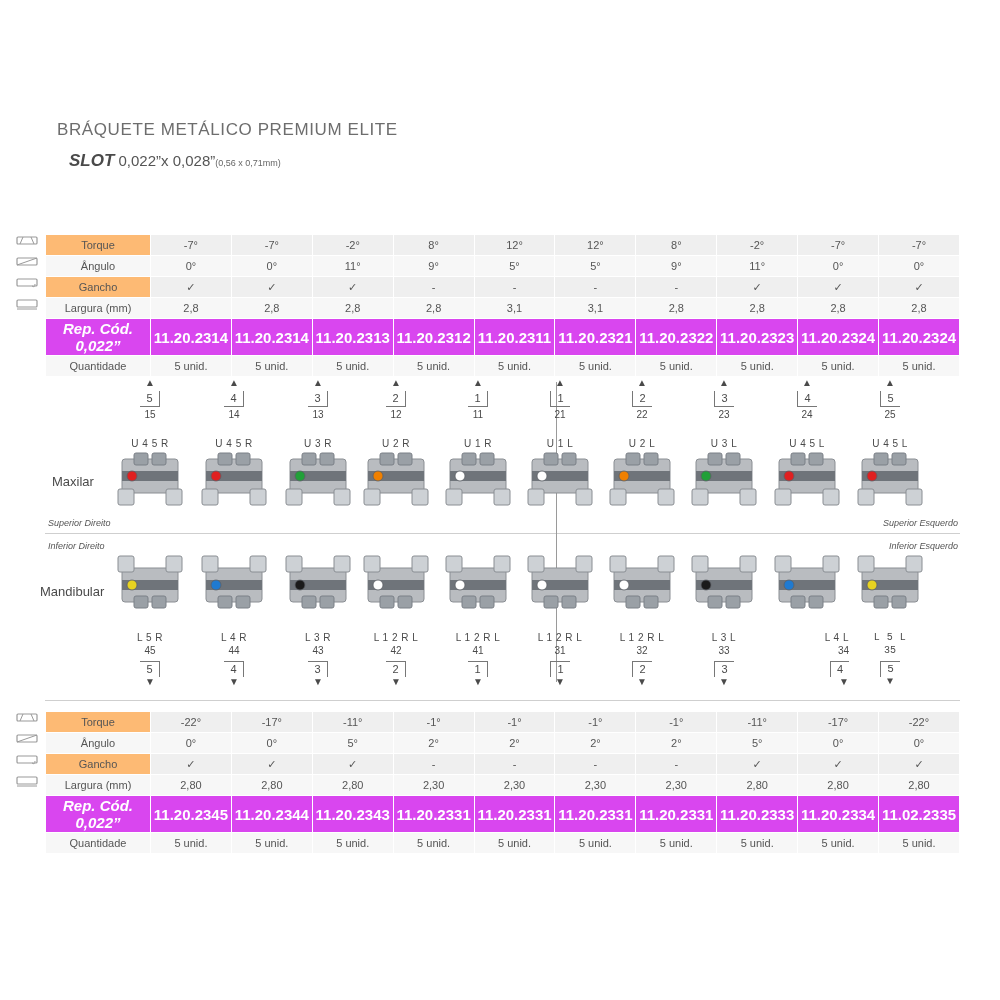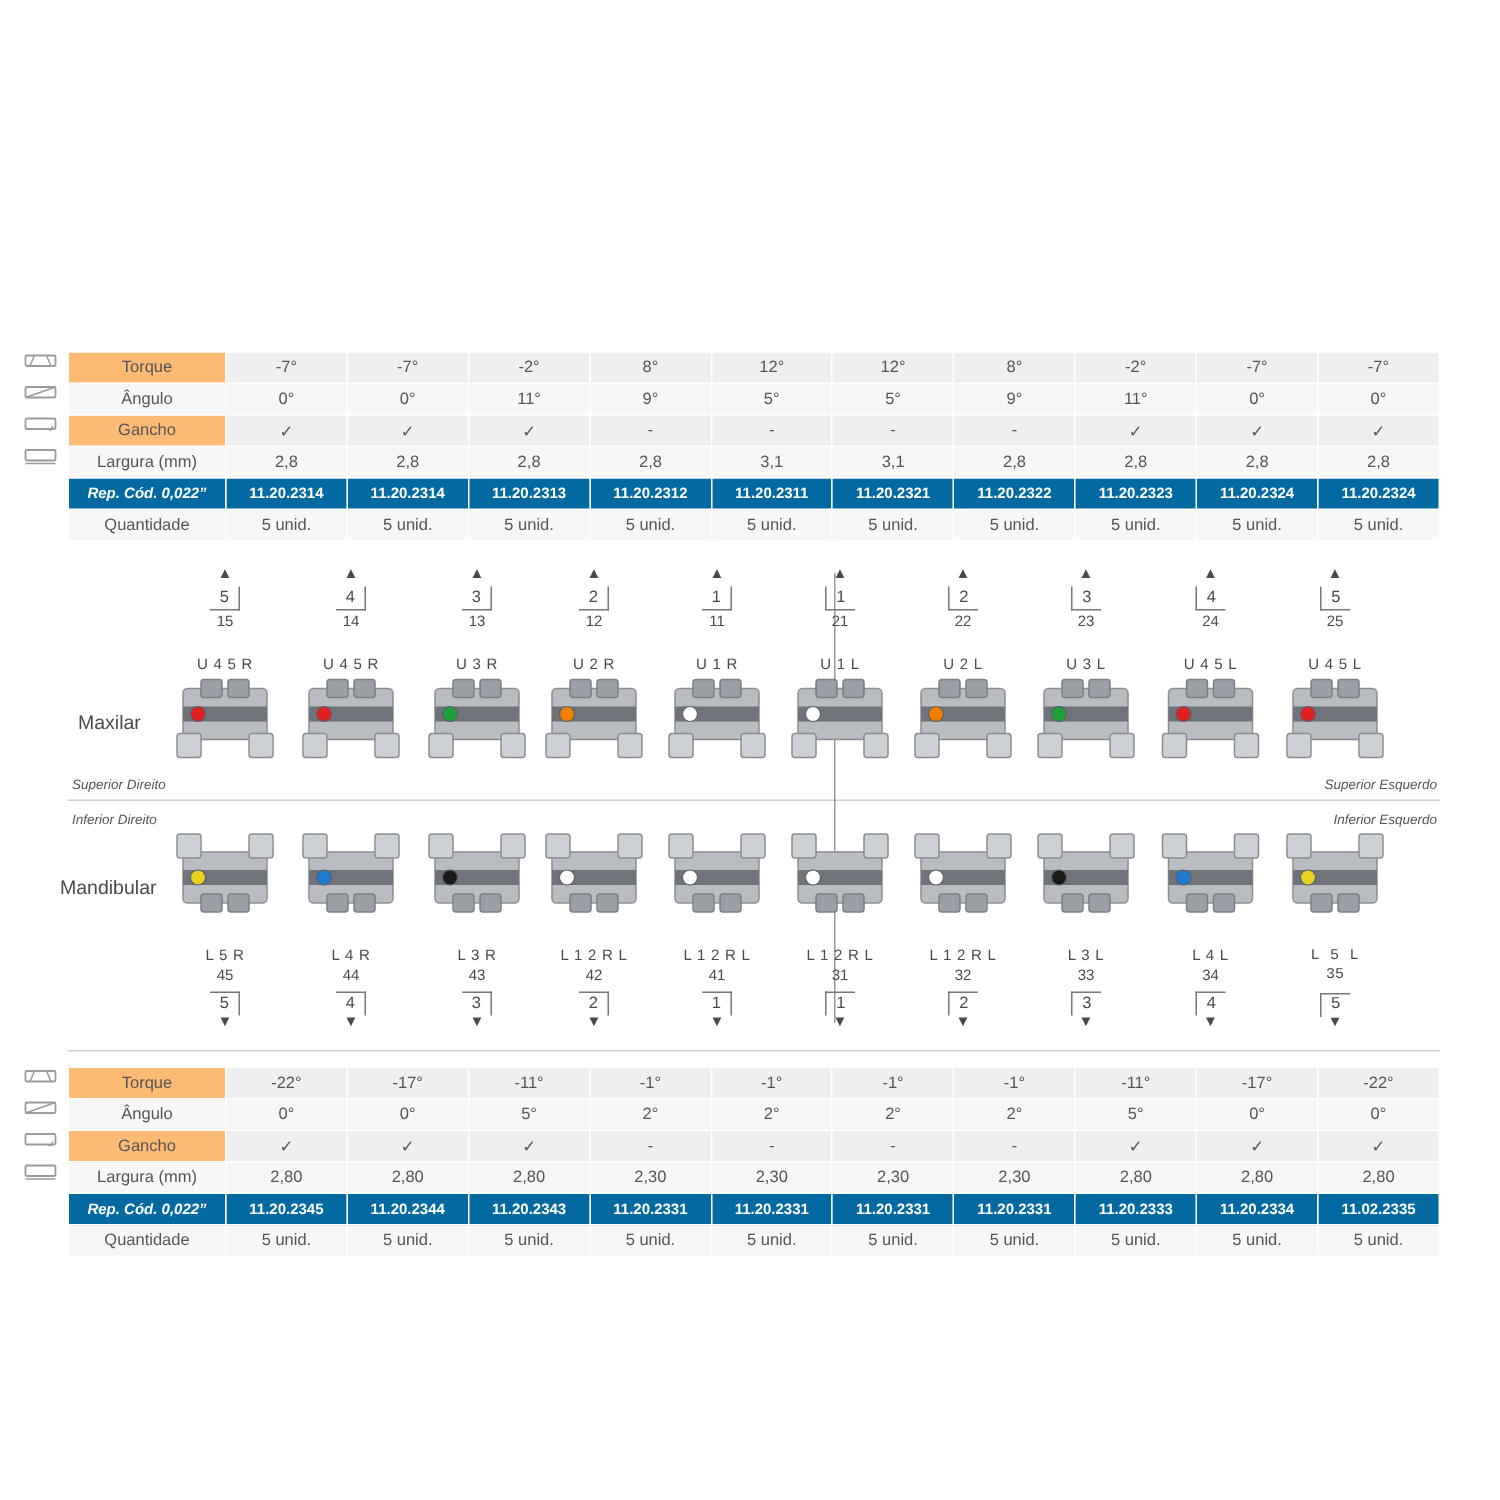--- a/index.html
+++ b/index.html
@@ -71,24 +71,24 @@
     background: #efefef;
   }
   .spec-table td.label {
     width: 105px;
     text-align: center;
     background: #fdba74;
     color: #555;
   }
   .spec-table tr.alt td { background: #f7f7f7; }
   .spec-table tr.code td {
-    background: #0369a1;
+    background: #d946ef;
     color: #ffffff;
     font-weight: 700;
-    font-size: 10px;
+    font-size: 15px;
     border-color: #ffffff;
   }
   .spec-table tr.code td.label { font-style: italic; }
   .icon-col {
     position: absolute;
     left: 10px;
     width: 34px;
     text-align: center;
   }
   .icon-col .ic {
@@ -171,20 +171,25 @@
   .bracket-img { height: 62px; }
 
   svg { display: block; margin: 0 auto; }
 </style>
 </head>
 <body>
 
 <div id="page">
 
   <div class="header">
+    <div class="title">BRÁQUETE METÁLICO PREMIUM ELITE</div>
+    <div class="slotline">
+      <span class="slotword">SLOT</span>
+      <span>0,022”x 0,028”</span><span class="small">(0,56 x 0,71mm)</span>
+    </div>
   </div>
 
   <div class="icon-col" style="top:234px;">
     <div class="ic">
       <svg width="22" height="13" viewBox="0 0 22 13">
           <rect x="1" y="3" width="20" height="7" rx="1" fill="none" stroke="#9a9a9a" stroke-width="1.2"></rect>
           <line x1="7" y1="3" x2="4" y2="10" stroke="#9a9a9a" stroke-width="1"></line>
           <line x1="15" y1="3" x2="18" y2="10" stroke="#9a9a9a" stroke-width="1"></line>
         </svg>
     </div>
@@ -642,21 +647,21 @@
               <rect x="54" y="40" width="16" height="16" rx="2" fill="#cdd1d5" stroke="#8a8e93"></rect>
               <circle cx="20" cy="27" r="5" fill="#1a1a1a" stroke="#5c6066" stroke-width="0.8"></circle>
             </g>
           </svg>
         </div>
         <div class="toothcode">L 3 L</div>
         <div class="toothnum">33</div>
         <div style="margin-top:3px"><span class="bracketnum l">3</span></div>
         <div class="arrow-dn">▼</div>
       </div>
-      <div class="tcol" style="left: 765px; top: 552px;">
+      <div class="tcol" style="left: 765px; top: 552px; text-align: right;">
         <div class="bracket-img">
           <svg width="76" height="60" viewBox="0 0 76 60">
             <g transform="translate(0,60) scale(1,-1)">
               <rect x="10" y="10" width="56" height="34" rx="3" fill="#b9bcc0" stroke="#8a8e93" stroke-width="1"></rect>
               <rect x="10" y="22" width="56" height="10" fill="#6f747a"></rect>
               <rect x="22" y="4" width="14" height="12" rx="2" fill="#9aa0a6" stroke="#7b8087"></rect>
               <rect x="40" y="4" width="14" height="12" rx="2" fill="#9aa0a6" stroke="#7b8087"></rect>
               <rect x="6" y="40" width="16" height="16" rx="2" fill="#cdd1d5" stroke="#8a8e93"></rect>
               <rect x="54" y="40" width="16" height="16" rx="2" fill="#cdd1d5" stroke="#8a8e93"></rect>
               <circle cx="20" cy="27" r="5" fill="#1f7ad1" stroke="#5c6066" stroke-width="0.8"></circle>

